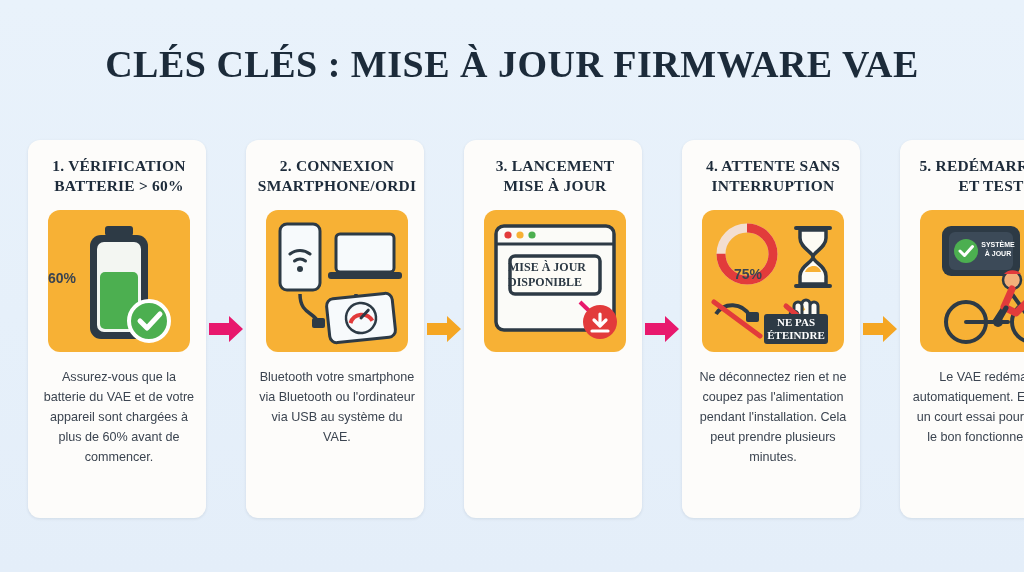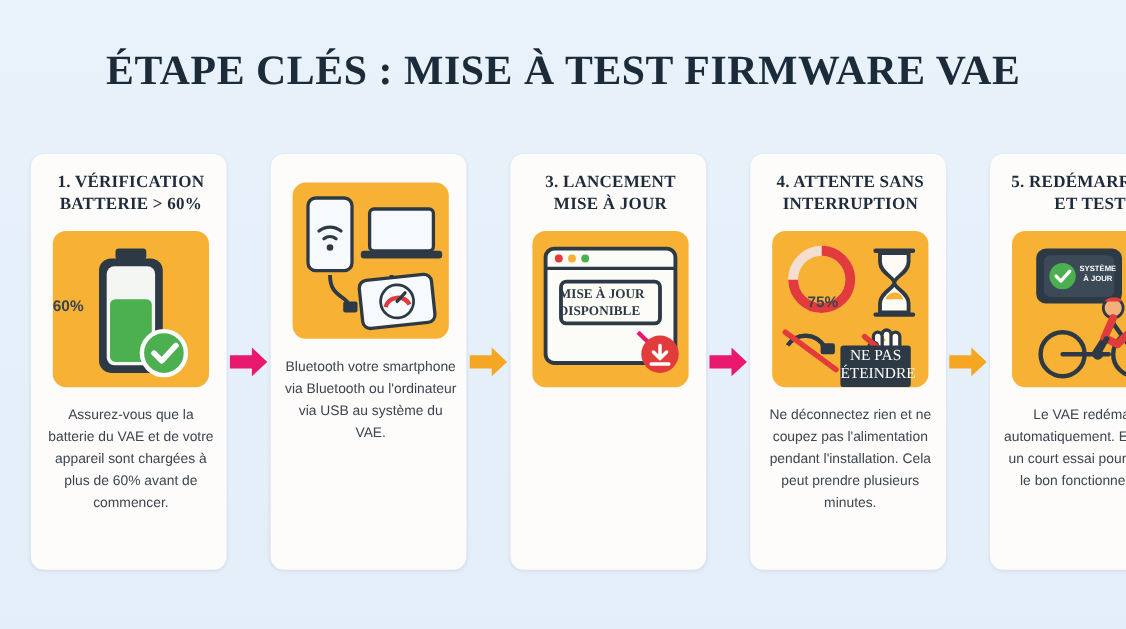--- a/index.html
+++ b/index.html
@@ -98,21 +98,21 @@
   .arrow svg { display: block; }
 
   
   .ib-svg { position: absolute; inset: 0; }
 </style>
 </head>
 <body>
 
 <div id="infographic">
 
-  <div class="title">ÉTAPE CLÉS : MISE À TEST FIRMWARE VAE</div>
+  <div class="title">CLÉS CLÉS : MISE À JOUR FIRMWARE VAE</div>
 
   <div class="steps">
 
     <div class="card">
       <div class="card-title">1. VÉRIFICATION BATTERIE &gt; 60%</div>
       <div class="icon-box">
         <svg class="ib-svg" viewBox="0 0 142 142">
           <rect x="57" y="16" width="28" height="10" rx="3" fill="#2d3a45"></rect>
           <rect x="42" y="25" width="58" height="104" rx="11" fill="#2d3a45"></rect>
           <rect x="49" y="32" width="44" height="90" rx="7" fill="#f3f6f2"></rect>
@@ -125,20 +125,21 @@
       <div class="card-desc">Assurez-vous que la batterie du VAE et de votre appareil sont chargées à plus de 60% avant de commencer.</div>
     </div>
 
     <div class="arrow">
       <svg width="38" height="30" viewBox="0 0 38 30">
         <path d="M2 9 h20 V2 l14 13 l-14 13 v-7 H2 z" fill="#e8186d"></path>
       </svg>
     </div>
 
     <div class="card">
+      <div class="card-title">2. CONNEXION SMARTPHONE/ORDI</div>
       <div class="icon-box">
         <svg class="ib-svg" viewBox="0 0 142 142">
 
           <rect x="14" y="14" width="40" height="66" rx="7" fill="#f7fafc" stroke="#2d3a45" stroke-width="3"></rect>
           <path d="M24 44 a16 16 0 0 1 20 0" fill="none" stroke="#2d3a45" stroke-width="3" stroke-linecap="round"></path>
           <path d="M28.5 51 a9 9 0 0 1 11 0" fill="none" stroke="#2d3a45" stroke-width="3" stroke-linecap="round"></path>
           <circle cx="34" cy="59" r="3" fill="#2d3a45"></circle>
 
           <rect x="70" y="24" width="58" height="38" rx="4" fill="#f7fafc" stroke="#2d3a45" stroke-width="3"></rect>
           <rect x="62" y="62" width="74" height="7" rx="3" fill="#2d3a45"></rect>
@@ -202,21 +203,21 @@
 
           <path d="M14 104 C22 92, 40 92, 48 106" fill="none" stroke="#2d3a45" stroke-width="4"></path>
           <rect x="44" y="102" width="13" height="10" rx="2" fill="#2d3a45"></rect>
           <path d="M12 92 L58 126" stroke="#e23b3b" stroke-width="5" stroke-linecap="round"></path>
 
           <path d="M92 110 v-14 a4 4 0 0 1 8 0 v12 m0 -14 a4 4 0 0 1 8 0 v14 m0 -12 a4 4 0 0 1 8 0 v14
                    c0 10 -6 17 -15 17 c-9 0 -13 -6 -13 -14 v-8 a4 4 0 0 1 8 0" fill="#fdfbf4" stroke="#2d3a45" stroke-width="3" stroke-linejoin="round"></path>
           <path d="M84 96 L122 128" stroke="#e23b3b" stroke-width="5" stroke-linecap="round"></path>
         </svg>
         <div style="position:absolute; left:20px; top:35px; width:52px; text-align:center; font-size:14px; font-weight:bold; color:#3b4450;margin-top:21px;">75%</div>
-        <div style="position:absolute; left:62px; top:104px; width:64px; text-align:center; font-family:'Liberation Serif',serif; font-weight:normal; font-size:14px; line-height:1.2; color:#ffffff; background:#2d3a45; border-radius:3px; padding:2px 0;">NE PAS ÉTEINDRE</div>
+        <div style="position:absolute; left:62px; top:104px; width:64px; text-align:center; font-family:'Liberation Serif',serif; font-weight:bold; font-size:11px; line-height:1.2; color:#ffffff; background:#2d3a45; border-radius:3px; padding:2px 0;">NE PAS ÉTEINDRE</div>
       </div>
       <div class="card-desc">Ne déconnectez rien et ne coupez pas l'alimentation pendant l'installation. Cela peut prendre plusieurs minutes.</div>
     </div>
 
     <div class="arrow">
       <svg width="38" height="30" viewBox="0 0 38 30">
         <path d="M2 9 h20 V2 l14 13 l-14 13 v-7 H2 z" fill="#f5a623"></path>
       </svg>
     </div>
 

